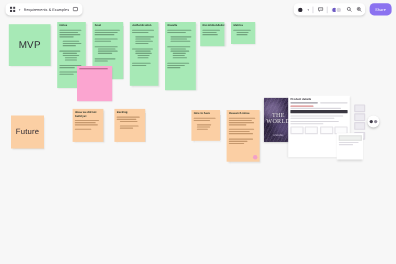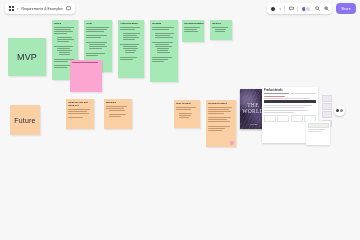--- a/index.html
+++ b/index.html
@@ -236,21 +236,21 @@
     </span>
   </div>
 
   <div id="share-btn">
     <span>Share</span>
   </div>
 </div>
 
 <div id="canvas">
 
-  <div class="note green" style="left:8px; top:21px; width:38px; height:38px; padding:16px;">
+  <div class="note green" style="left:8px; top:5px; width:38px; height:38px; padding:16px;">
     <div class="note-label">MVP</div>
   </div>
 
   <div class="note green" style="left:52px; top:3px; width:26px; height:60px;">
     <div class="note-h">Notes</div>
     <div class="ln" style="width:92%"></div>
       <div class="ln" style="width:78%"></div>
     <div class="ln" style="width:88%"></div>
       <div class="ln" style="width:60%"></div>
     <div class="gap"></div>

